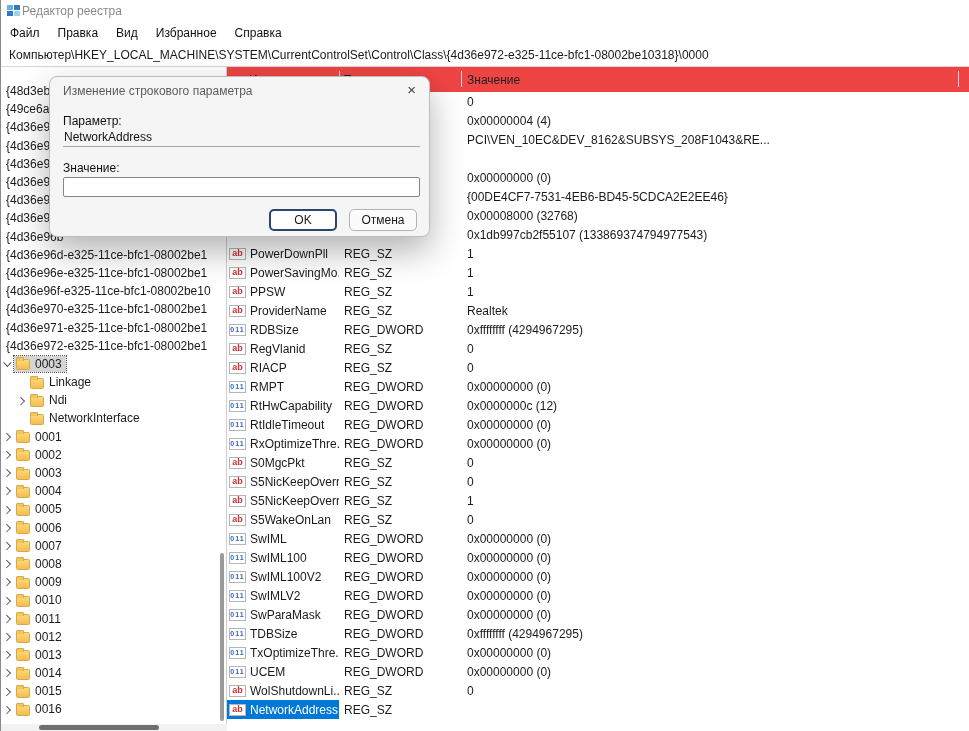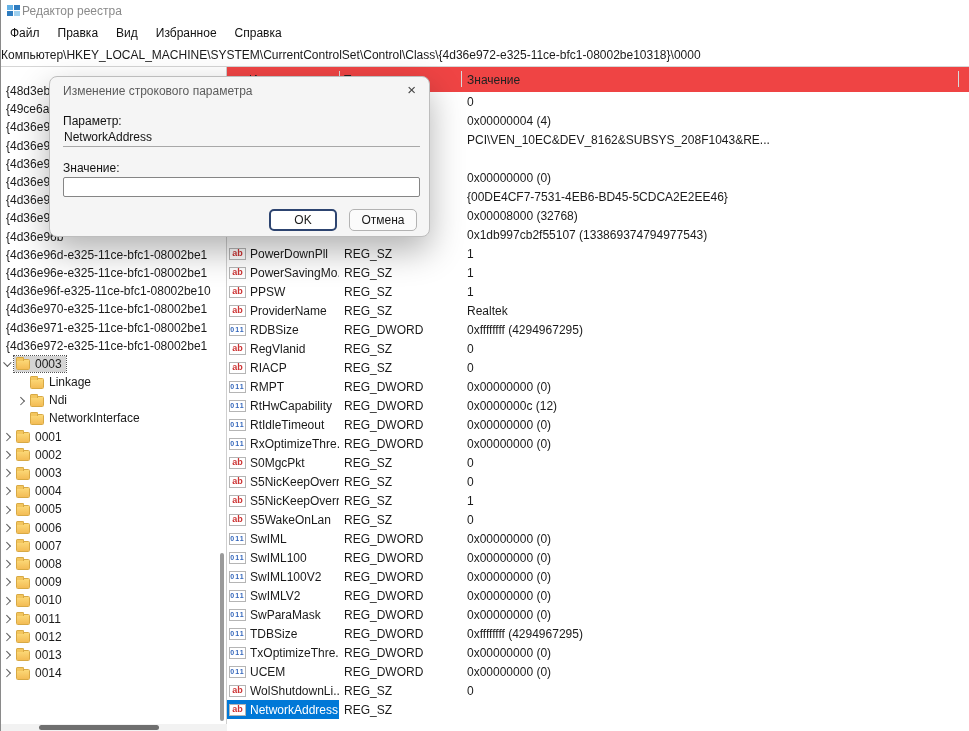--- a/index.html
+++ b/index.html
@@ -3,21 +3,21 @@
 <meta charset="utf-8">
 <style>
 *{margin:0;padding:0;box-sizing:border-box}
 html,body{width:969px;height:731px}
 body{font-family:"Liberation Sans",sans-serif;font-size:12px;color:#1a1a1a;background:#fff;position:relative;overflow:hidden}
 .window{position:absolute;inset:0;background:#fff;border-left:1px solid #8a8a8a}
 .titlebar{position:absolute;left:0;top:0;width:100%;height:22px;display:flex;align-items:center;gap:0;padding-left:6px;background:#fff}
 .title{color:#8a8a8a}
 .menubar{position:absolute;left:0;top:22px;width:100%;height:22px;display:flex;align-items:center;background:#fff}
 .menu-item{padding:0 9px;height:100%;display:flex;align-items:center;color:#111;cursor:default}
-.addressbar{position:absolute;left:0;top:44px;width:100%;height:23px;display:flex;align-items:center;border-bottom:1px solid #d6d6d6;background:#fff;white-space:nowrap}
+.addressbar{position:absolute;left:0;top:44px;width:100%;height:23px;display:flex;align-items:center;padding-left:8px;border-bottom:1px solid #d6d6d6;background:#fff;white-space:nowrap}
 
 .tree-panel{position:absolute;left:0;top:67px;width:226px;height:657px;overflow:hidden;background:#fff}
 .tree{position:absolute;left:0;top:15px;width:100%}
 .tree-row{display:flex;align-items:center;height:18.2px;white-space:nowrap;cursor:default}
 .lvl0{padding-left:3px}
 .lvl1{padding-left:1px}
 .lvl2{padding-left:15px}
 .chev{width:12px;height:12px;display:inline-flex;align-items:center;justify-content:center;flex:none}
 .chev::before{content:"";width:4.5px;height:4.5px;border-right:1.3px solid #5a5a5a;border-top:1.3px solid #5a5a5a;transform:rotate(45deg);margin-right:2px}
 .chev.down::before{transform:rotate(135deg);margin:0 0 2px 0}
@@ -286,20 +286,34 @@
             <span class="tlabel">0013</span>
           </span>
         </div>
         <div class="tree-row lvl1">
           <span class="chev"></span>
           <span class="node">
             <span class="folder"></span>
             <span class="tlabel">0014</span>
           </span>
         </div>
+        <div class="tree-row lvl1">
+          <span class="chev"></span>
+          <span class="node">
+            <span class="folder"></span>
+            <span class="tlabel">0015</span>
+          </span>
+        </div>
+        <div class="tree-row lvl1">
+          <span class="chev"></span>
+          <span class="node">
+            <span class="folder"></span>
+            <span class="tlabel">0016</span>
+          </span>
+        </div>
       </div>
     <div class="vscrollthumb"></div>
   </div>
 
   <div class="divider"></div>
 
   <div class="list-panel">
     <div class="lheader">
       <span class="hc hname">Имя</span>
       <span class="hc htype">Тип</span>

